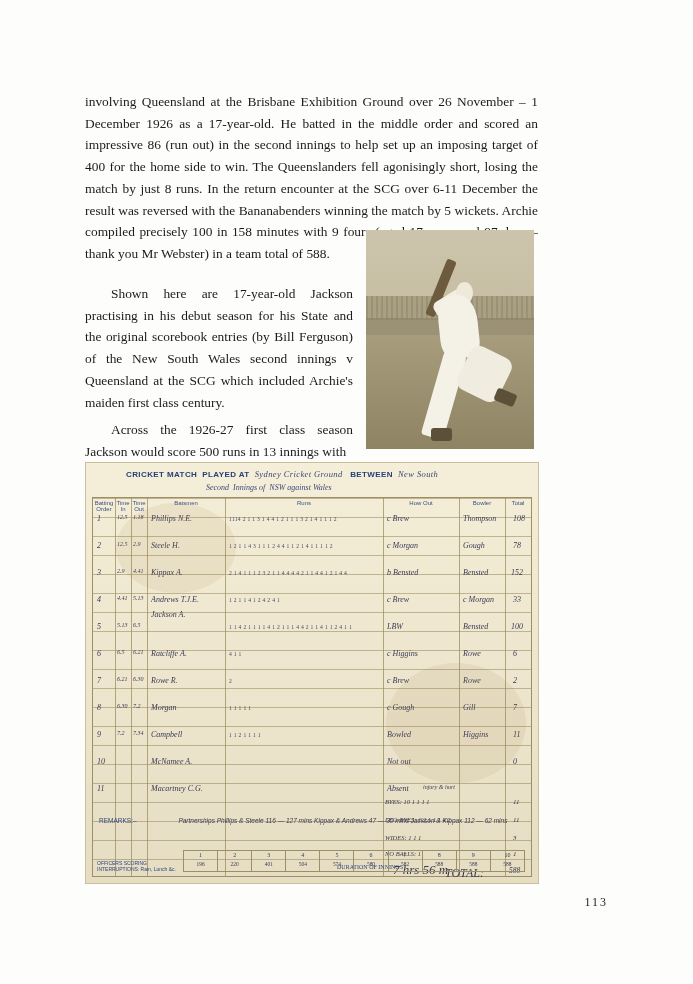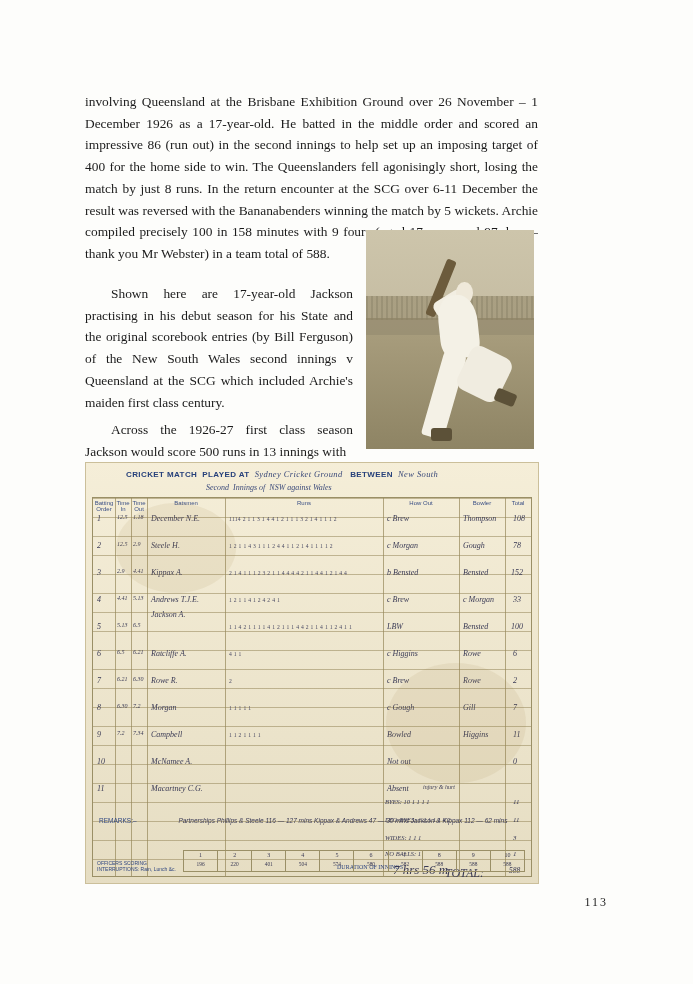--- a/index.html
+++ b/index.html
@@ -407,21 +407,21 @@
         <div class="sb-colhdr" style="left:38px;width:16px">Time Out</div>
         <div class="sb-colhdr" style="left:54px;width:78px">Batsmen</div>
         <div class="sb-colhdr" style="left:132px;width:158px">Runs</div>
         <div class="sb-colhdr" style="left:290px;width:76px">How Out</div>
         <div class="sb-colhdr" style="left:366px;width:46px">Bowler</div>
         <div class="sb-colhdr" style="left:412px;right:0">Total</div>
 
         <div class="sb-hand" style="left:4px;top:16px">1</div>
         <div class="sb-hand" style="left:24px;top:16px;font-size:6px">12.5</div>
         <div class="sb-hand" style="left:40px;top:16px;font-size:6px">1.18</div>
-        <div class="sb-hand" style="left:58px;top:16px">December  N.E.</div>
+        <div class="sb-hand" style="left:58px;top:16px">Phillips  N.E.</div>
         <div class="sb-runs" style="left:136px;top:18px">1114 2 1 1 3 1 4 4 1 2 1 1 1 3 2 1 4 1 1 1 2</div>
         <div class="sb-hand" style="left:294px;top:16px">c Brew</div>
         <div class="sb-hand" style="left:370px;top:16px">Thompson</div>
         <div class="sb-hand" style="left:420px;top:16px">108</div>
 
         <div class="sb-hand" style="left:4px;top:43px">2</div>
         <div class="sb-hand" style="left:24px;top:43px;font-size:6px">12.5</div>
         <div class="sb-hand" style="left:40px;top:43px;font-size:6px">2.9</div>
         <div class="sb-hand" style="left:58px;top:43px">Steele  H.</div>
         <div class="sb-runs" style="left:136px;top:45px">1 2 1 1 4 3 1 1 1 2 4 4 1 1 2 1 4 1 1 1 1 2</div>

